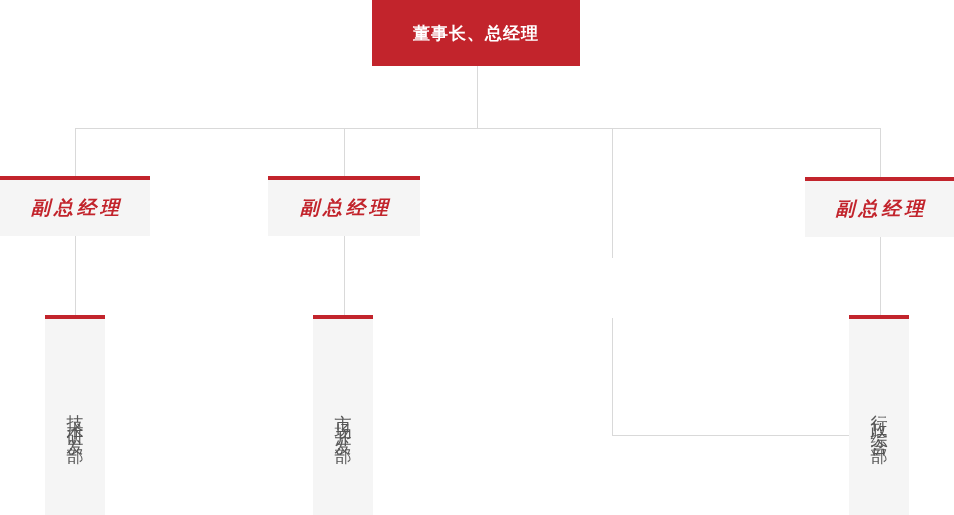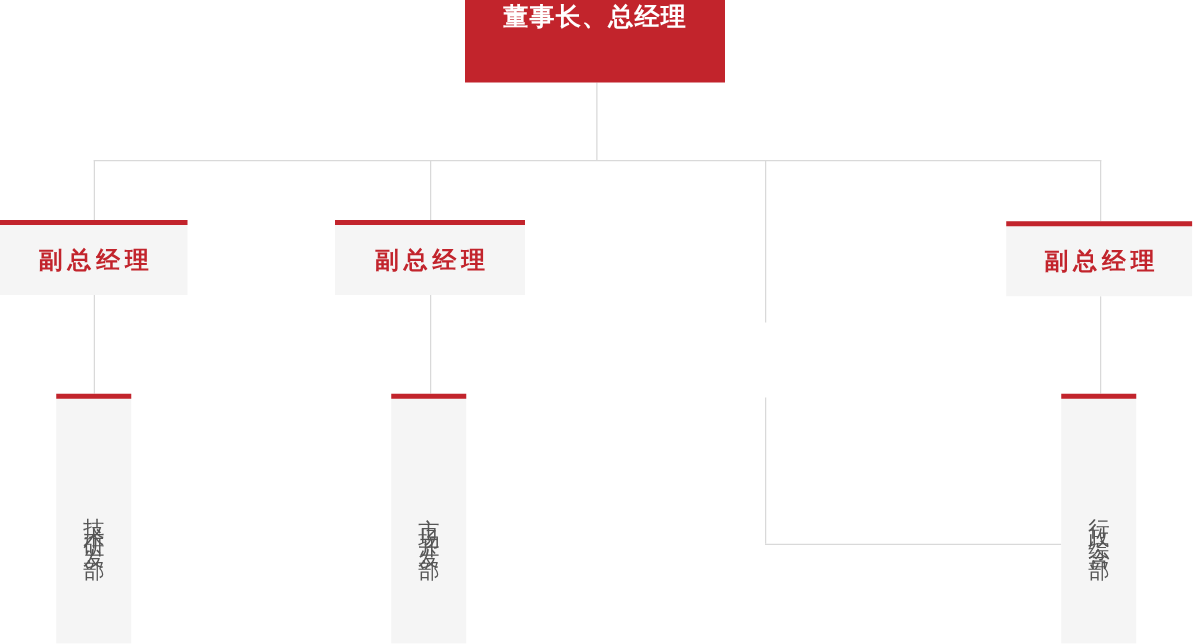--- a/index.html
+++ b/index.html
@@ -24,34 +24,35 @@
   .line { position: absolute; background: var(--line); }
   .line.h { height: 1px; }
   .line.v { width: 1px; }
 
   
   .node-root {
     position: absolute;
     left: 372px; top: 0; width: 208px; height: 66px;
     background: var(--red);
     color: var(--root-text);
-    font-size: 20px; font-weight: bold; letter-spacing: 1px;
-    display: flex; align-items: flex-start; justify-content: center;
+    font-size: 17px; font-weight: bold; letter-spacing: 1px;
+    display: flex; align-items: center; justify-content: center;
     z-index: 2;
   }
 
   
   .node-mid {
     position: absolute;
     background: var(--box-bg);
     border-top: 4px solid var(--red);
     color: var(--red);
     font-size: 19px; font-weight: bold; letter-spacing: 4px;
     display: flex; align-items: center; justify-content: center;
     z-index: 2;
+    font-style: italic;
   }
   .node-mid span { padding-left: 4px; } 
   #vp1 { left: 0;     top: 176px; width: 150px; height: 60px; }
   #vp2 { left: 268px; top: 176px; width: 152px; height: 60px; }
   #cfo { left: 537px; top: 258px; width: 149px; height: 60px; }
   #vp3 { left: 805px; top: 177px; width: 149px; height: 60px; }
 
   
   .node-dept {
     position: absolute;

